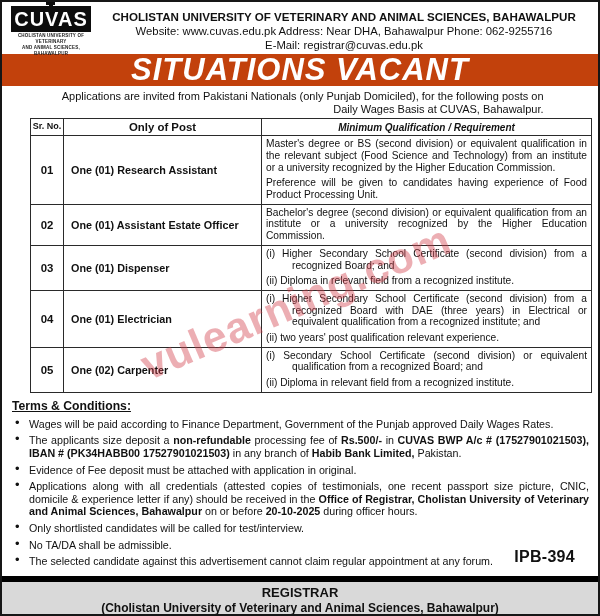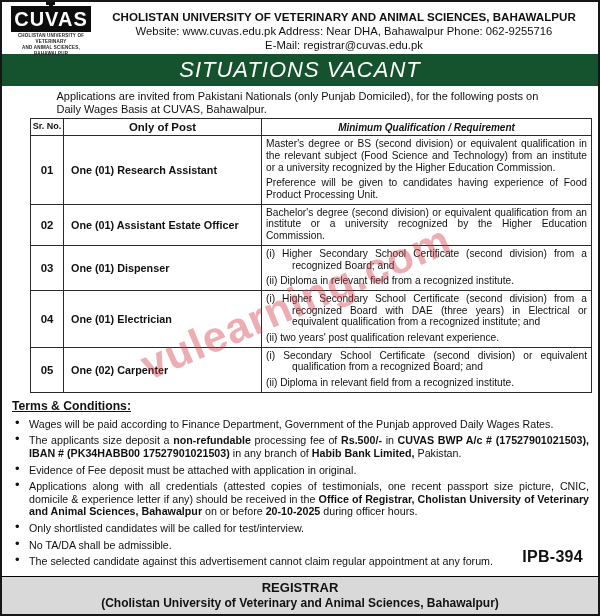--- a/index.html
+++ b/index.html
@@ -18,28 +18,28 @@
   .logo-staff::before { content:""; position:absolute; left:-3px; top:-1px; width:9px; height:3px; background:#0d0d0d; }
   .logo-box { position:relative; background:#0d0d0d; color:#fff; padding:3px 2px 2px; }
   .logo-cuvas { font-size:20px; font-weight:bold; letter-spacing:1px; line-height:21px; }
   .logo-sub { font-size:4.5px; line-height:5.5px; font-weight:bold; color:#1a1a1a; letter-spacing:.2px; margin-top:1px; }
   .head-lines { padding-top:8px; margin-left:96px; margin-right:8px; text-align:center; }
   .uni-title { font-weight:bold; font-size:11.6px; line-height:14px; }
   .uni-line { font-size:11.3px; line-height:13px; margin-top:1px; }
 
   
   .banner {
-    height:32px; background:#14532d; color:#fff;
+    height:32px; background:#c2410c; color:#fff;
     display:flex; align-items:center; justify-content:center;
-    font-size:22px; font-weight:normal; font-style:italic; letter-spacing:1px;
+    font-size:31px; font-weight:bold; font-style:italic; letter-spacing:1px;
   }
 
   
   .intro {
-    font-size:11px; line-height:12.6px; text-align:left;
+    font-size:11px; line-height:12.6px; text-align:right;
     max-width:487px; margin:4px auto 3px;
   }
 
   
   table.posts { border-collapse:collapse; margin-left:28px; width:562px; }
   table.posts th, table.posts td { border:1.5px solid #2a2a2a; }
   th.h-sr  { width:33px; font-size:9px; line-height:9.5px; padding:2px 1px; }
   th.h-post{ width:198px; font-size:11.4px; padding:2px; }
   th.h-qual{ font-size:10px; padding:2px;font-style:italic; }
   td.c-sr  { text-align:center; vertical-align:middle; font-weight:bold; font-size:11.4px; }
@@ -54,38 +54,38 @@
     margin:6px 0 5px 10px;
   }
   ul.terms { list-style:none; margin:0 9px 0 10px; }
   ul.terms li {
     position:relative; padding-left:17px; margin-bottom:4px;
     font-size:10.7px; line-height:12.6px; text-align:justify;
   }
   ul.terms li::before { content:"\2022"; position:absolute; left:3px; top:-1px; font-size:13px; }
 
   .ad-code {
-    position:absolute; right:15px; bottom:48px;
+    position:absolute; right:23px; bottom:48px;
     font-weight:bold; font-size:16px; letter-spacing:.3px; background:#fff; padding-left:4px;
   }
 
   
   .watermark {
     position:absolute; left:128px; top:276px;
     transform:rotate(-23deg);
     font-size:43px; font-weight:bold; letter-spacing:1px;
     color:rgba(209,62,74,0.42);
     pointer-events:none; white-space:nowrap;
   }
 
   
   .footer {
     position:absolute; left:0; bottom:0; width:100%; height:38px;
     background:#d9d9d9; text-align:center; padding-top:3px;
-    border-top:1px solid #000000;
+    border-top:6px solid #000000;
   }
   .footer-line1 { font-size:13px; font-weight:bold; line-height:16px; }
   .footer-line2 { font-size:12px; font-weight:bold; line-height:15px; }
 </style>
 </head>
 <body>
 
 <div class="page">
 
   <div class="header">

